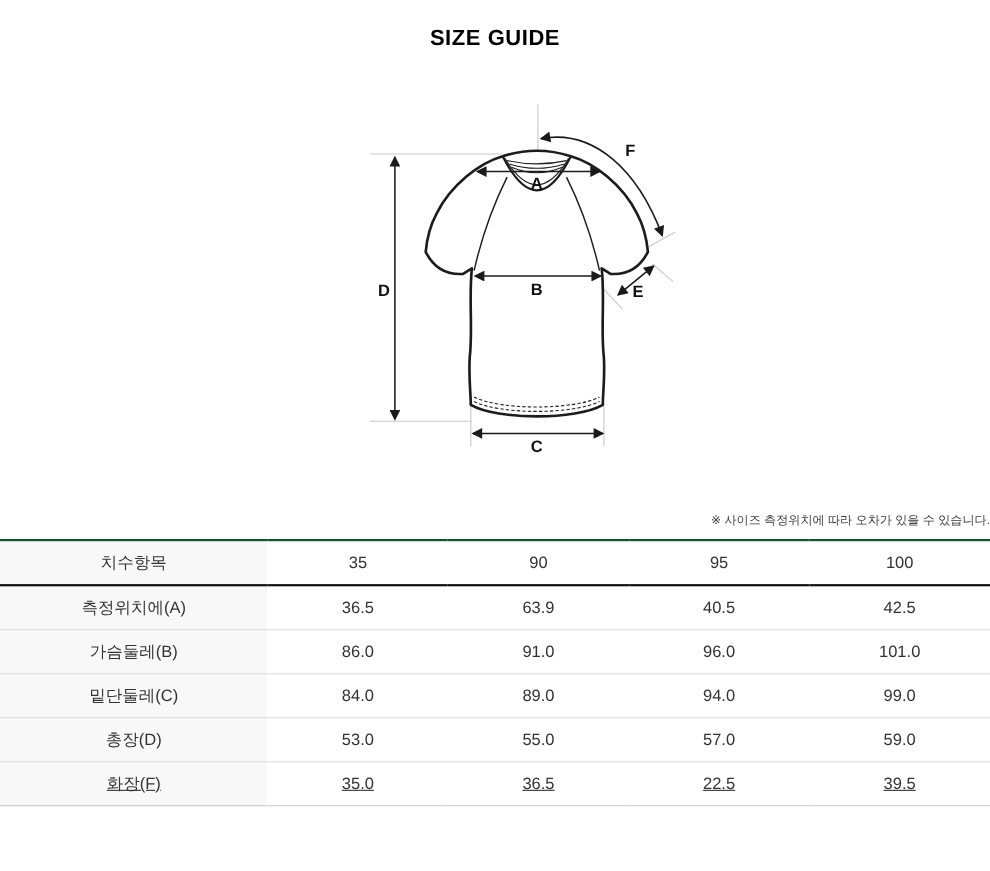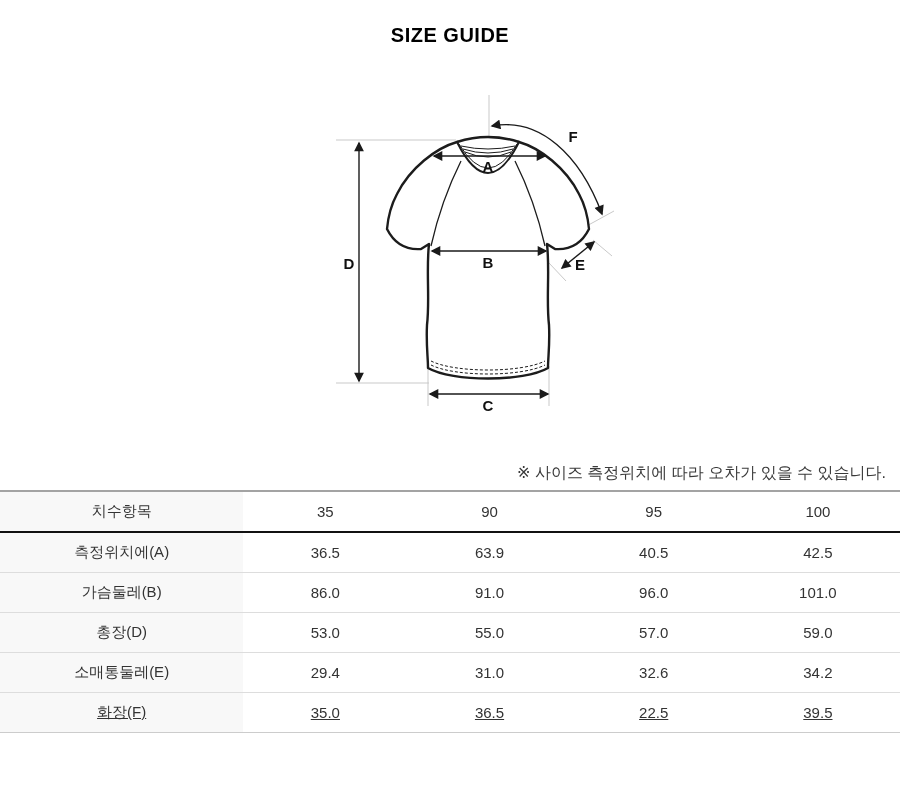--- a/index.html
+++ b/index.html
@@ -8,26 +8,26 @@
     font-family:"Liberation Sans","DejaVu Sans",sans-serif;
     color:#333;overflow:hidden;
   }
   .page-title{
     text-align:center;font-size:20px;font-weight:700;color:#000;
     letter-spacing:.5px;padding:19px 0 9px;line-height:32px;
   }
   .diagram-wrap{width:900px;height:400px;position:relative;}
   .diagram-wrap svg{display:block;}
   .size-note{
-    text-align:right;font-size:16px;color:#3a3a3a;
-    padding:4px 14px 8px 0;line-height:18px;
+    text-align:right;font-size:11px;color:#3a3a3a;
+    padding:4px 0 8px 0;line-height:18px;
   }
   table.size-table{
     width:900px;border-collapse:collapse;table-layout:fixed;
-    border-top:2px solid #a3a3a3;
+    border-top:2px solid #14532d;
   }
   table.size-table thead th{
     border-bottom:2px solid #111;
   }
   table.size-table th,table.size-table td{
     height:39px;font-size:15px;font-weight:400;text-align:center;
     vertical-align:middle;color:#333;padding:0;
   }
   table.size-table td{border-bottom:1px solid #ddd;}
   table.size-table tr:last-child td{border-bottom:1px solid #ccc;text-decoration:underline;}
@@ -145,32 +145,32 @@
       <td>42.5</td>
     </tr>
     <tr>
       <td class="label-col">가슴둘레(B)</td>
       <td>86.0</td>
       <td>91.0</td>
       <td>96.0</td>
       <td>101.0</td>
     </tr>
     <tr>
+      <td class="label-col">밑단둘레(C)</td>
+      <td>84.0</td>
+      <td>89.0</td>
+      <td>94.0</td>
+      <td>99.0</td>
+    </tr>
+    <tr>
       <td class="label-col">총장(D)</td>
       <td>53.0</td>
       <td>55.0</td>
       <td>57.0</td>
       <td>59.0</td>
-    </tr>
-    <tr>
-      <td class="label-col">소매통둘레(E)</td>
-      <td>29.4</td>
-      <td>31.0</td>
-      <td>32.6</td>
-      <td>34.2</td>
     </tr>
     <tr>
       <td class="label-col">화장(F)</td>
       <td>35.0</td>
       <td>36.5</td>
       <td>22.5</td>
       <td>39.5</td>
     </tr>
   </tbody>
 </table>

